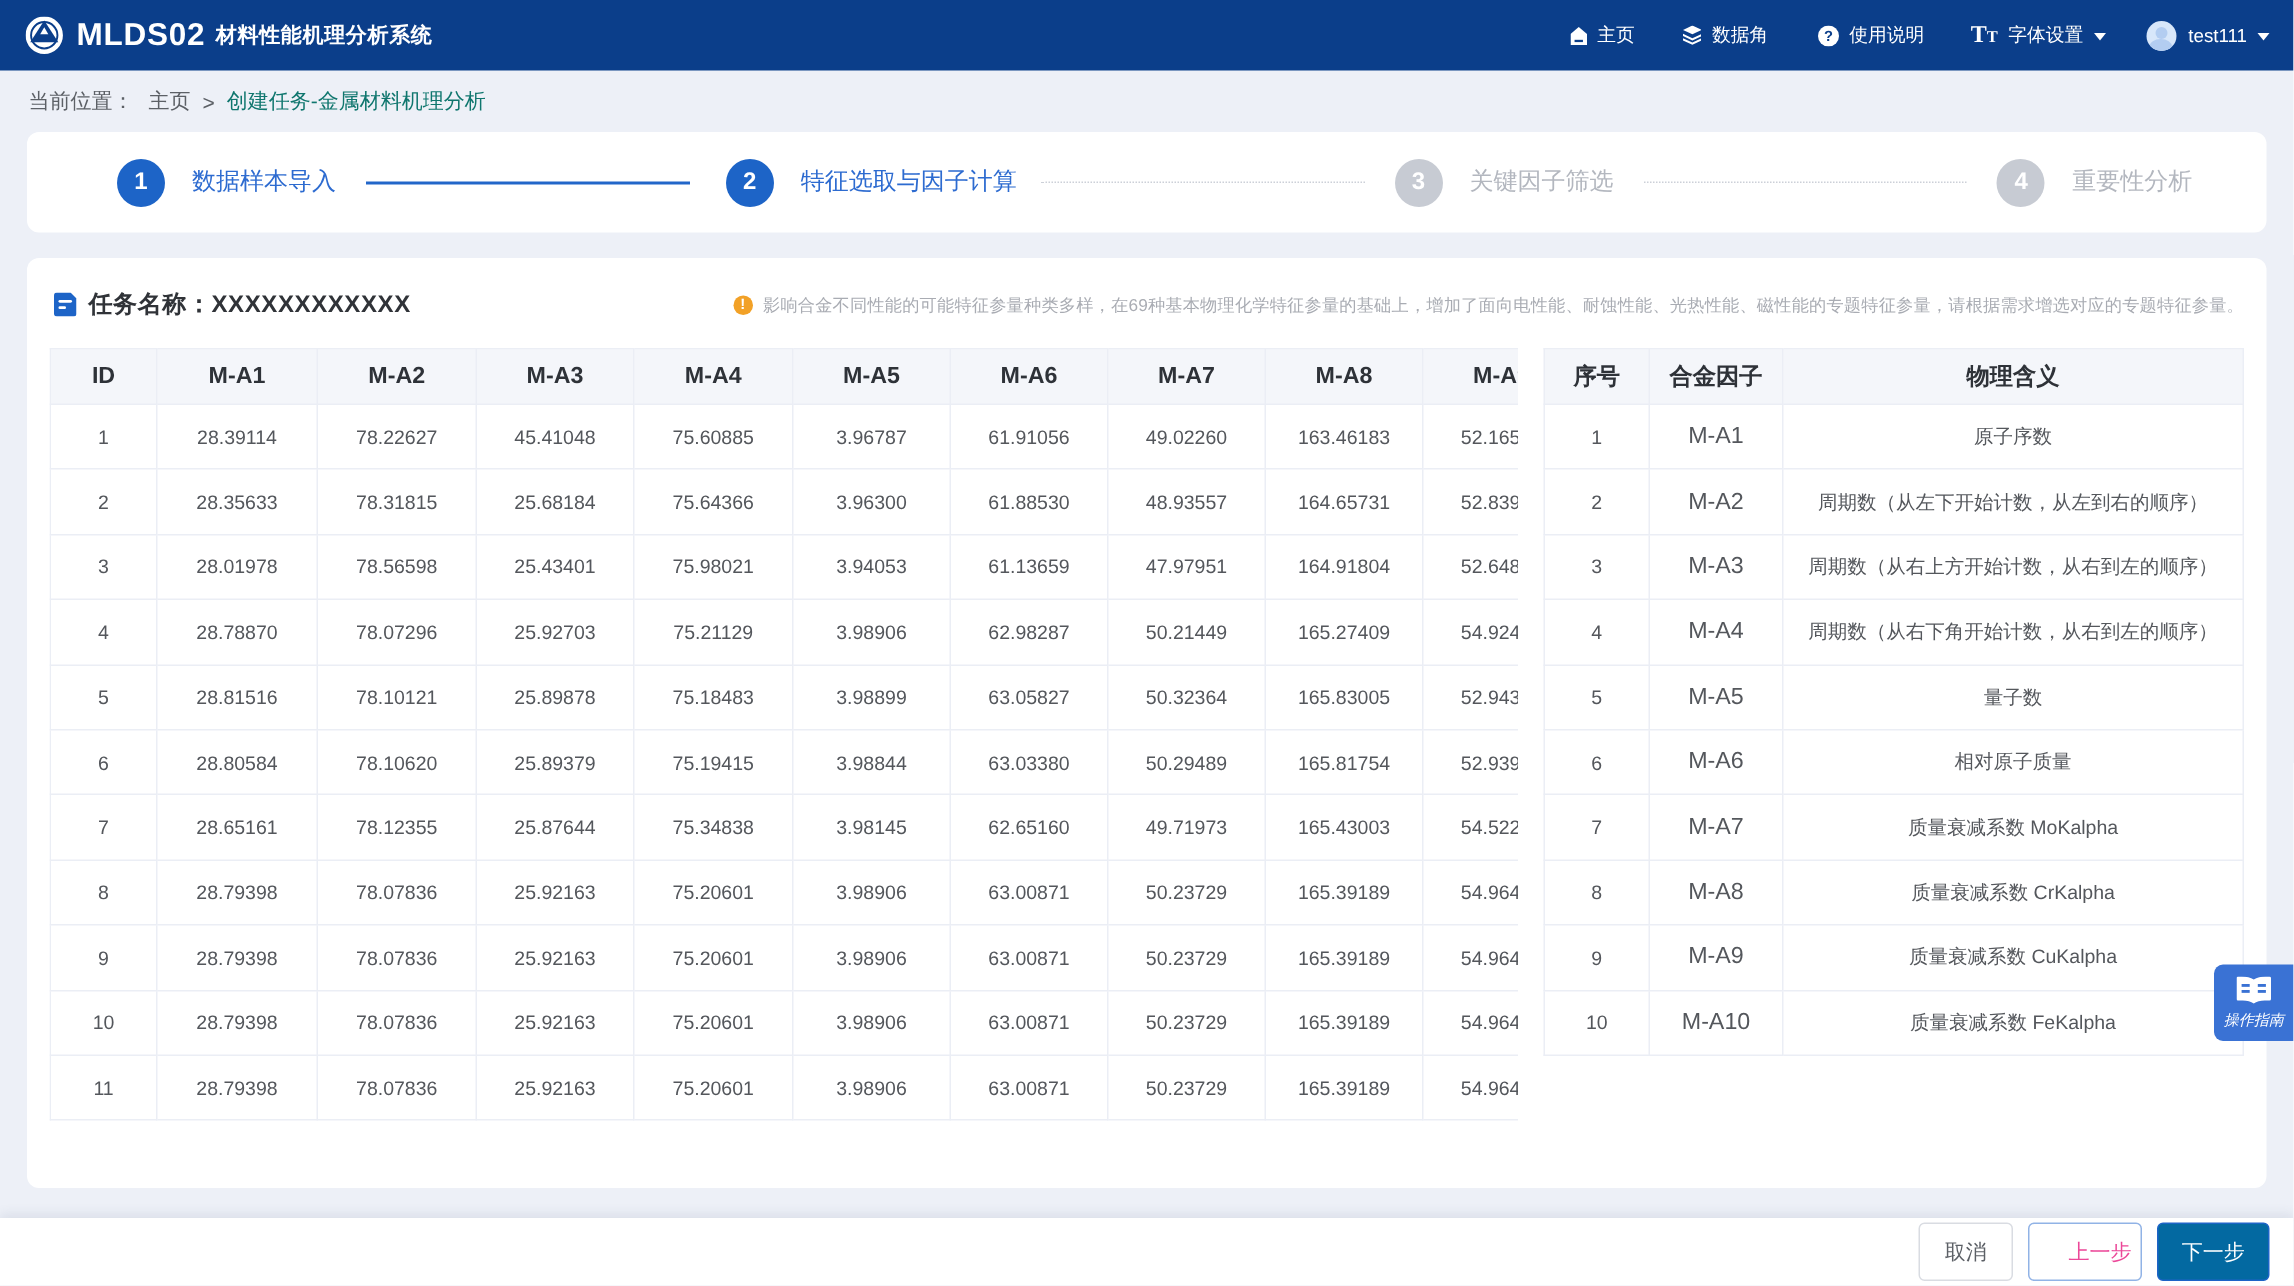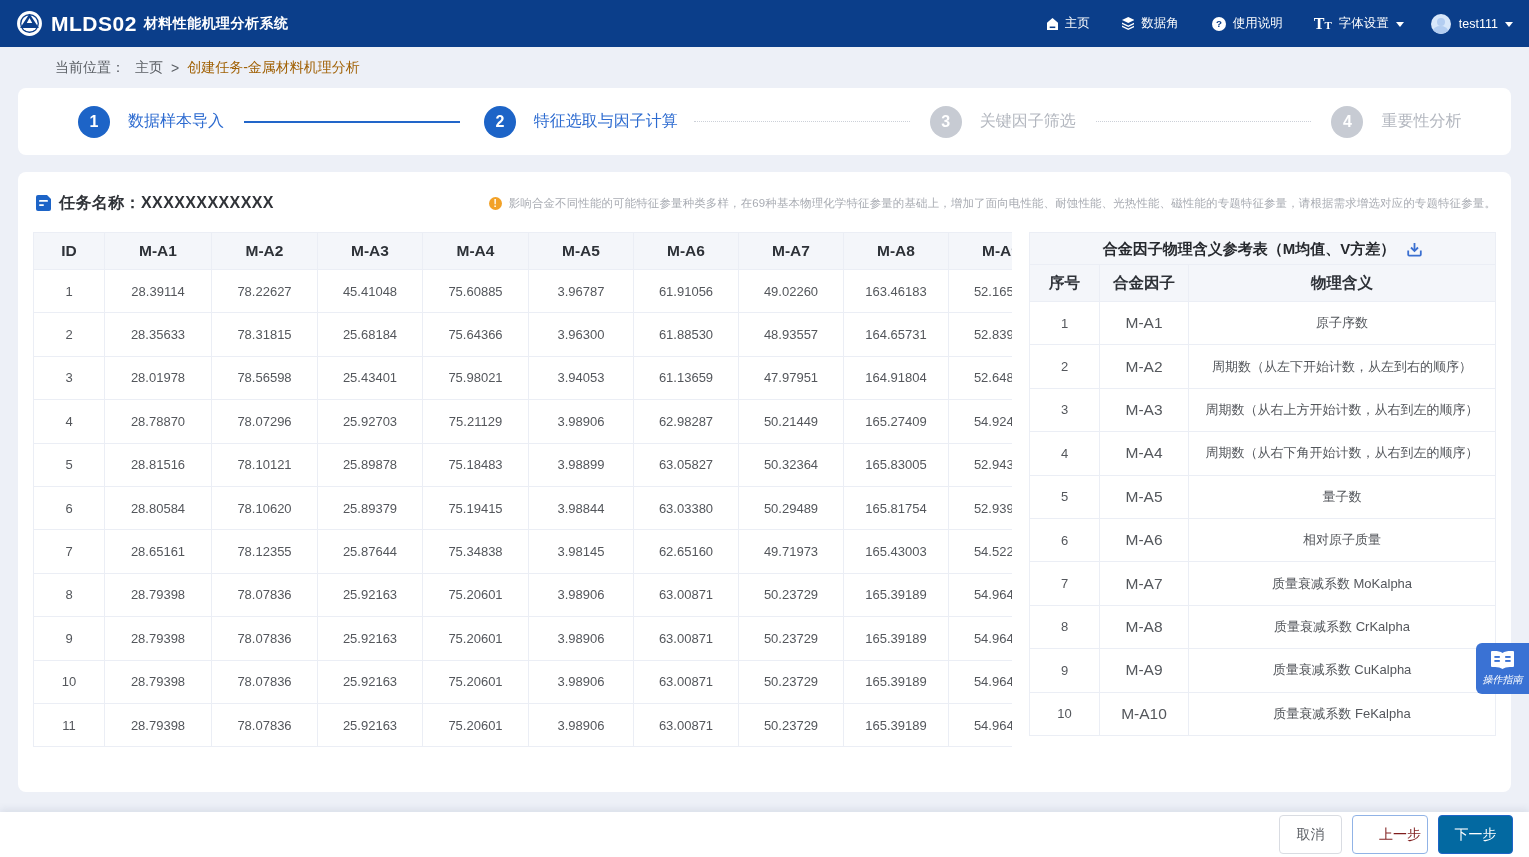--- a/index.html
+++ b/index.html
@@ -15,23 +15,23 @@
 .mi2{margin-left:32px;} .mi3{margin-left:33px;} .mi4{margin-left:31px;} .mi5{margin-left:27px;}
 .nav-item { display:flex; align-items:center; font-size:12.5px; }
 .nav-item svg, .nav-item .ticon { margin-right:7px; }
 .caret { width:0; height:0; border-left:4.5px solid transparent; border-right:4.5px solid transparent; border-top:5.5px solid #fff; margin-left:7px; margin-top:2px; }
 .ticon { font-family:"Liberation Serif", serif; font-weight:bold; font-size:16px; line-height:1; }
 .ticon small { font-size:11px; }
 .avatar { width:20px; height:20px; border-radius:50%; background:#d8e7fa; margin-right:8px; position:relative; overflow:hidden; }
 .avatar .head { position:absolute; left:6px; top:4px; width:8px; height:8px; border-radius:50%; background:#b3cdf1; }
 .avatar .bod { position:absolute; left:2.5px; top:12.5px; width:15px; height:10px; border-radius:50%; background:#b3cdf1; }
 
-.crumbs { height:41px; display:flex; align-items:center; padding:0 19px; font-size:14px; color:#5c6066;margin-left:36px; }
+.crumbs { height:41px; display:flex; align-items:center; padding:0 19px; font-size:14px; color:#5c6066; }
 .crumbs .sep { margin:0 8px; color:#5c6066; }
-.crumbs a { color:#a16207; text-decoration:none; }
+.crumbs a { color:#0f766e; text-decoration:none; }
 .crumbs .loc { margin-right:10px; }
 
 .card { background:#fff; border-radius:8px; margin:0 18px; }
 .steps { height:67px; display:flex; align-items:center; padding:0 49.5px 0 60px; }
 .step { display:flex; align-items:center; }
 .scircle { width:32px; height:32px; border-radius:50%; background:#1d64c7; color:#fff; font-size:16px; font-weight:bold; display:flex; align-items:center; justify-content:center; }
 .slabel { font-size:16px; margin-left:18px; color:#2d6bd0; white-space:nowrap; }
 .step.off .scircle { background:#c7cbd3; }
 .step.off .slabel { color:#b3b7bf; }
 .sline { flex:1; height:0; border-top:2px solid #2266c9; margin:0 20px; }
@@ -56,21 +56,21 @@
 .tb-left caption .cap-in { width:979px; }
 caption svg { margin-left:12px; }
 th { background:#f4f6fa; border:1px solid #ebeef5; height:37px; font-size:15.5px; font-weight:bold; color:#2e3238; text-align:center; }
 td { border:1px solid #ebeef5; height:43.4px; font-size:13px; color:#54575c; text-align:center; background:#fff; }
 .tb-right td.fac { font-size:15.5px; }
 .tb-right td.cjk { font-size:13px; }
 
 .footer { position:absolute; left:0; right:0; bottom:0; height:45px; background:#fff; box-shadow:0 -3px 7px rgba(60,80,120,0.10); display:flex; align-items:center; justify-content:flex-end; padding-right:16px; }
 .btn { height:39px; border-radius:4px; font-size:14px; display:inline-flex; align-items:center; justify-content:center; font-family:"Liberation Sans", sans-serif; }
 .btn-cancel { width:63px; background:#fff; border:1px solid #d9dce2; color:#5c6066; }
-.btn-prev { width:76px; background:#fff; border:1px solid #91b3e6; color:#7f1d1d; margin-left:10px;padding-left:20px; }
+.btn-prev { width:76px; background:#fff; border:1px solid #91b3e6; color:#ec4899; margin-left:10px;padding-left:20px; }
 .btn-next { width:75px; background:#0369a1; border:1px solid #1d64c7; color:#fff; margin-left:10px; }
 
 .guide { position:absolute; top:643px; right:0; width:53px; height:51px; background:#3a72d4; border-radius:6px 0 0 6px; color:#fff; display:flex; flex-direction:column; align-items:center; justify-content:center; }
 .guide .glabel { font-size:10px; margin-top:3px;font-style:italic; }
 </style>
 </head>
 <body>
 <div class="nav">
   <svg class="logo" viewBox="0 0 24 24">
     <circle cx="12" cy="12" r="10.5" fill="none" stroke="#fff" stroke-width="2.9"></circle>
@@ -293,27 +293,20 @@
               <td>63.00871</td>
               <td>50.23729</td>
               <td>165.39189</td>
               <td>54.96402</td>
             </tr>
         </tbody>
       </table>
     </div>
     <div class="tb-right">
       <table>
-        <caption>
-            <span class="cap-in">合金因子物理含义参考表（M均值、V方差）<svg width="15" height="15" viewBox="0 0 15 15" fill="none" stroke="#3a6fd0">
-                <path d="M7.5 1 V8" stroke-width="1.8"></path>
-                <path d="M4 5.5 L7.5 9 L11 5.5" stroke-width="1.8" fill="none"></path>
-                <path d="M1.2 8.5 V12.6 a1 1 0 0 0 1 1 H12.8 a1 1 0 0 0 1-1 V8.5" stroke-width="1.8"></path>
-              </svg></span>
-          </caption>
         <colgroup>
             <col style="width:70px">
             <col style="width:89px">
             <col style="width:307px">
           </colgroup>
         <thead>
             <tr>
               <th>序号</th>
               <th>合金因子</th>
               <th>物理含义</th>

